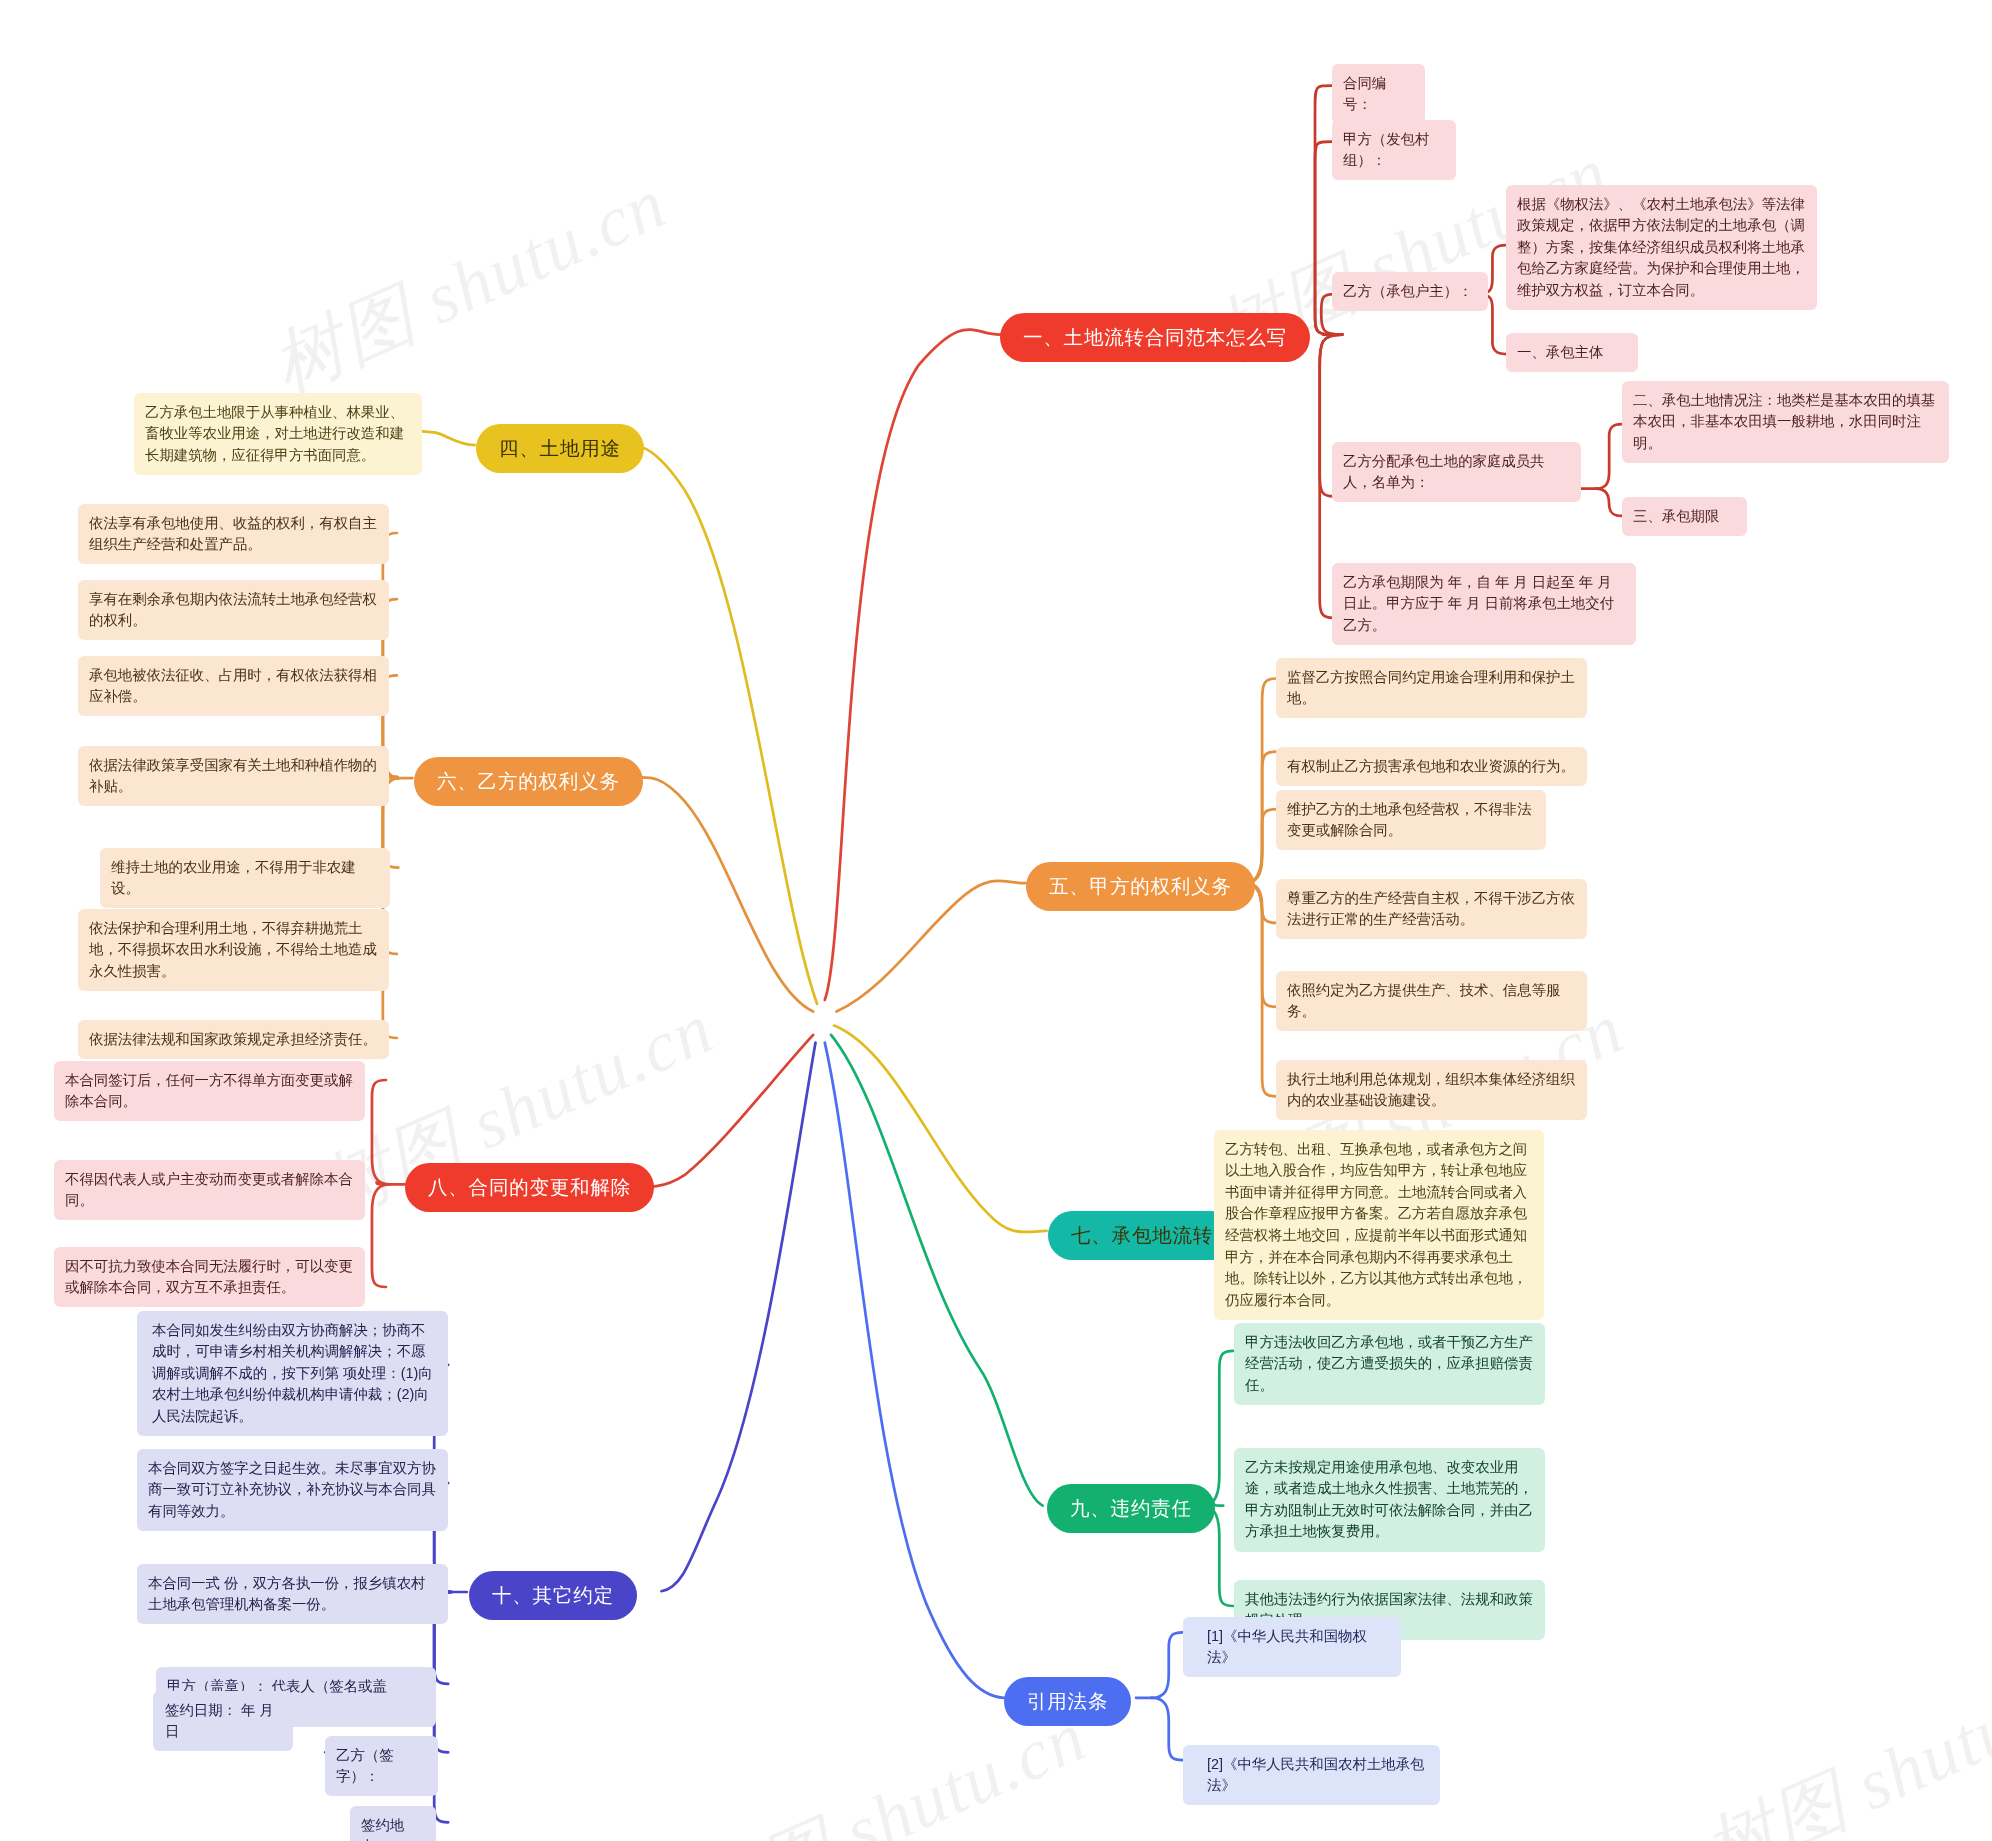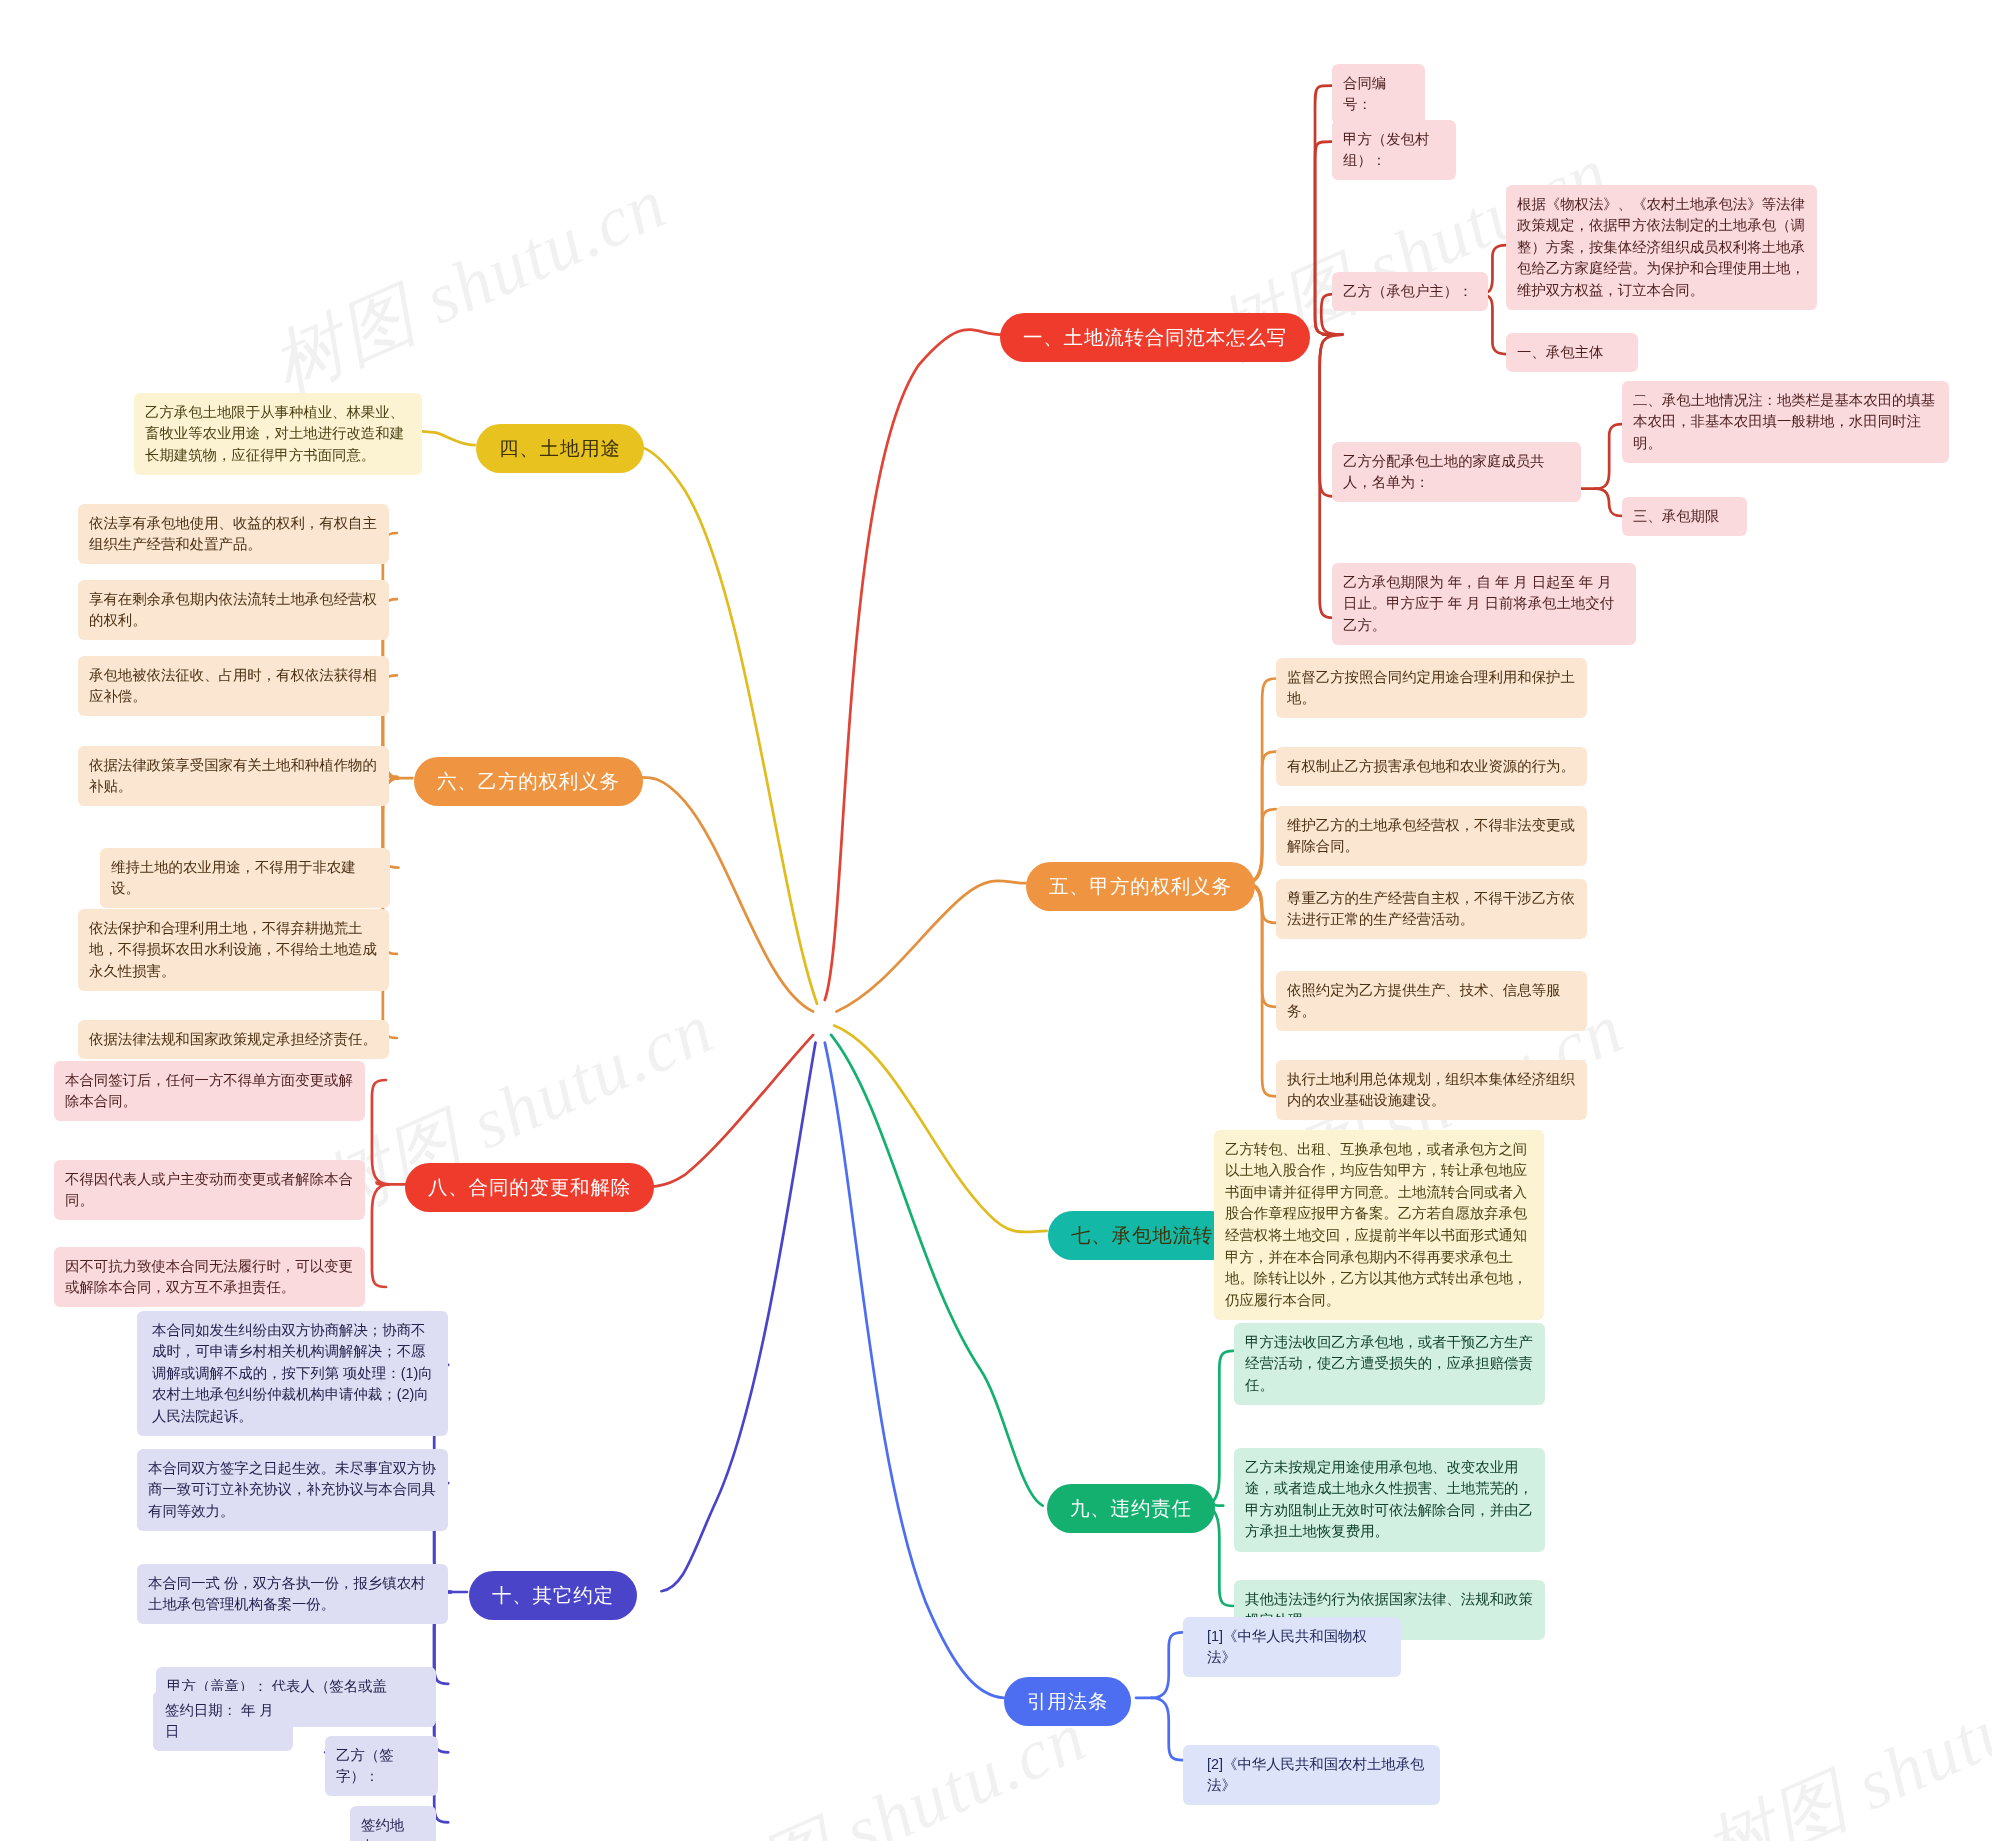--- a/index.html
+++ b/index.html
@@ -181,21 +181,21 @@
   <div class="node leaf l-pink" style="left:1622px;top:381px;width:327px;">二、承包土地情况注：地类栏是基本农田的填基本农田，非基本农田填一般耕地，水田同时注明。</div>
   <div class="node leaf l-pink" style="left:1622px;top:497px;width:125px;">三、承包期限</div>
   <div class="node leaf l-pink" style="left:1332px;top:563px;width:304px;">乙方承包期限为 年，自 年 月 日起至 年 月 日止。甲方应于 年 月 日前将承包土地交付乙方。</div>
 
   <div class="node branch b-yellow" style="left:476px;top:424px;">四、土地用途</div>
   <div class="node leaf l-yellow" style="left:134px;top:393px;width:288px;">乙方承包土地限于从事种植业、林果业、畜牧业等农业用途，对土地进行改造和建长期建筑物，应征得甲方书面同意。</div>
 
   <div class="node branch b-orange" style="left:1026px;top:862px;">五、甲方的权利义务</div>
   <div class="node leaf l-orange" style="left:1276px;top:658px;width:311px;">监督乙方按照合同约定用途合理利用和保护土地。</div>
   <div class="node leaf l-orange" style="left:1276px;top:747px;width:311px;">有权制止乙方损害承包地和农业资源的行为。</div>
-  <div class="node leaf l-orange" style="left:1276px;top:790px;width:311px;margin-top:16px;">维护乙方的土地承包经营权，不得非法变更或解除合同。</div>
+  <div class="node leaf l-orange" style="left:1276px;top:790px;width:270px;">维护乙方的土地承包经营权，不得非法变更或解除合同。</div>
   <div class="node leaf l-orange" style="left:1276px;top:879px;width:311px;">尊重乙方的生产经营自主权，不得干涉乙方依法进行正常的生产经营活动。</div>
   <div class="node leaf l-orange" style="left:1276px;top:971px;width:311px;">依照约定为乙方提供生产、技术、信息等服务。</div>
   <div class="node leaf l-orange" style="left:1276px;top:1060px;width:311px;">执行土地利用总体规划，组织本集体经济组织内的农业基础设施建设。</div>
 
   <div class="node branch b-orange2" style="left:414px;top:757px;">六、乙方的权利义务</div>
   <div class="node leaf l-orange" style="left:78px;top:504px;width:311px;">依法享有承包地使用、收益的权利，有权自主组织生产经营和处置产品。</div>
   <div class="node leaf l-orange" style="left:78px;top:580px;width:311px;">享有在剩余承包期内依法流转土地承包经营权的权利。</div>
   <div class="node leaf l-orange" style="left:78px;top:656px;width:311px;">承包地被依法征收、占用时，有权依法获得相应补偿。</div>
   <div class="node leaf l-orange" style="left:78px;top:746px;width:311px;">依据法律政策享受国家有关土地和种植作物的补贴。</div>
   <div class="node leaf l-orange" style="left:100px;top:848px;width:290px;">维持土地的农业用途，不得用于非农建设。</div>

